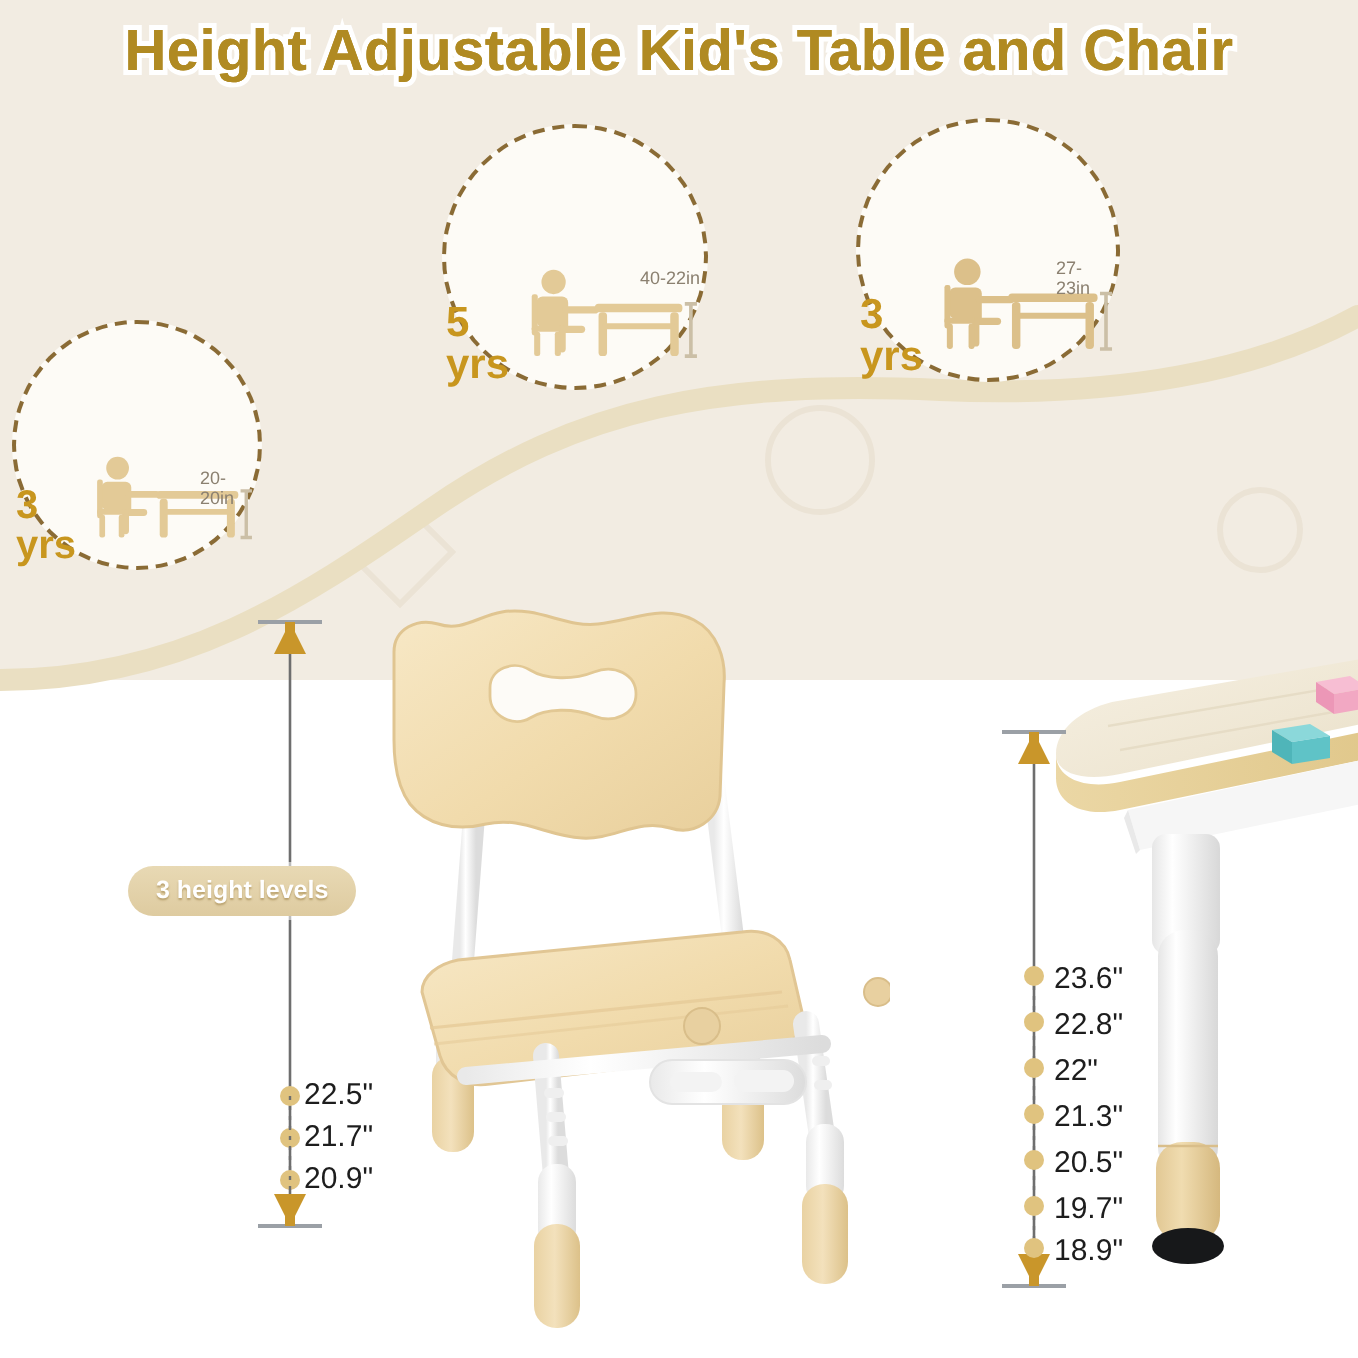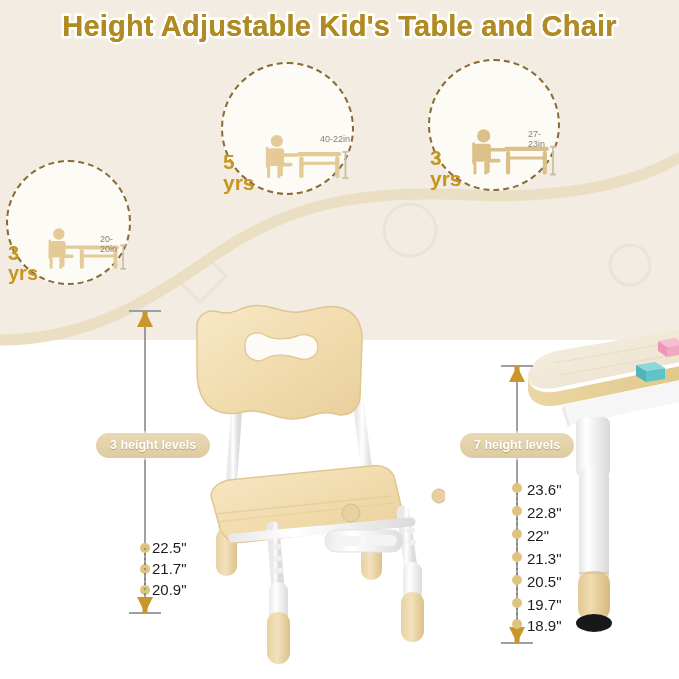--- a/index.html
+++ b/index.html
@@ -320,21 +320,21 @@
     <path d="M20 6 v14" stroke="#C9962A" stroke-width="5"></path>
     <path d="M20 308 v-14" stroke="#C9962A" stroke-width="5"></path>
     <g fill="#E0C37F">
       <circle cx="20" cy="243" r="5"></circle>
       <circle cx="20" cy="264" r="5"></circle>
       <circle cx="20" cy="285" r="5"></circle>
     </g>
     <path d="M20 243 V 292" stroke="#6E6E6E" stroke-width="1.2" stroke-dasharray="2 3" fill="none"></path>
   </svg>
 
-  <div class="hbadge" style="left:96px;top:433px;">3 height levels</div>
+  <div class="hbadge" style="left:64px;top:433px;">3 height levels</div>
 
   <div class="tick-label" style="left:152px;top:539px;">22.5"</div>
   <div class="tick-label" style="left:152px;top:560px;">21.7"</div>
   <div class="tick-label" style="left:152px;top:581px;">20.9"</div>
 
   <div class="table-wrap">
     <svg width="175" height="330" viewBox="0 0 175 330">
       <defs>
         <linearGradient id="ttop" x1="0" y1="0" x2="1" y2="1">
           <stop offset="0%" stop-color="#F6F0E2"></stop>
@@ -401,21 +401,20 @@
       <circle cx="20" cy="128" r="5"></circle>
       <circle cx="20" cy="151" r="5"></circle>
       <circle cx="20" cy="174" r="5"></circle>
       <circle cx="20" cy="197" r="5"></circle>
       <circle cx="20" cy="220" r="5"></circle>
       <circle cx="20" cy="243" r="5"></circle>
       <circle cx="20" cy="264" r="5"></circle>
     </g>
   </svg>
 
-  <div class="hbadge" style="left:460px;top:433px;">7 height levels</div>
 
   <div class="tick-label" style="left:527px;top:481px;">23.6"</div>
   <div class="tick-label" style="left:527px;top:504px;">22.8"</div>
   <div class="tick-label" style="left:527px;top:527px;">22"</div>
   <div class="tick-label" style="left:527px;top:550px;">21.3"</div>
   <div class="tick-label" style="left:527px;top:573px;">20.5"</div>
   <div class="tick-label" style="left:527px;top:596px;">19.7"</div>
   <div class="tick-label" style="left:527px;top:617px;">18.9"</div>
 
 </div>

